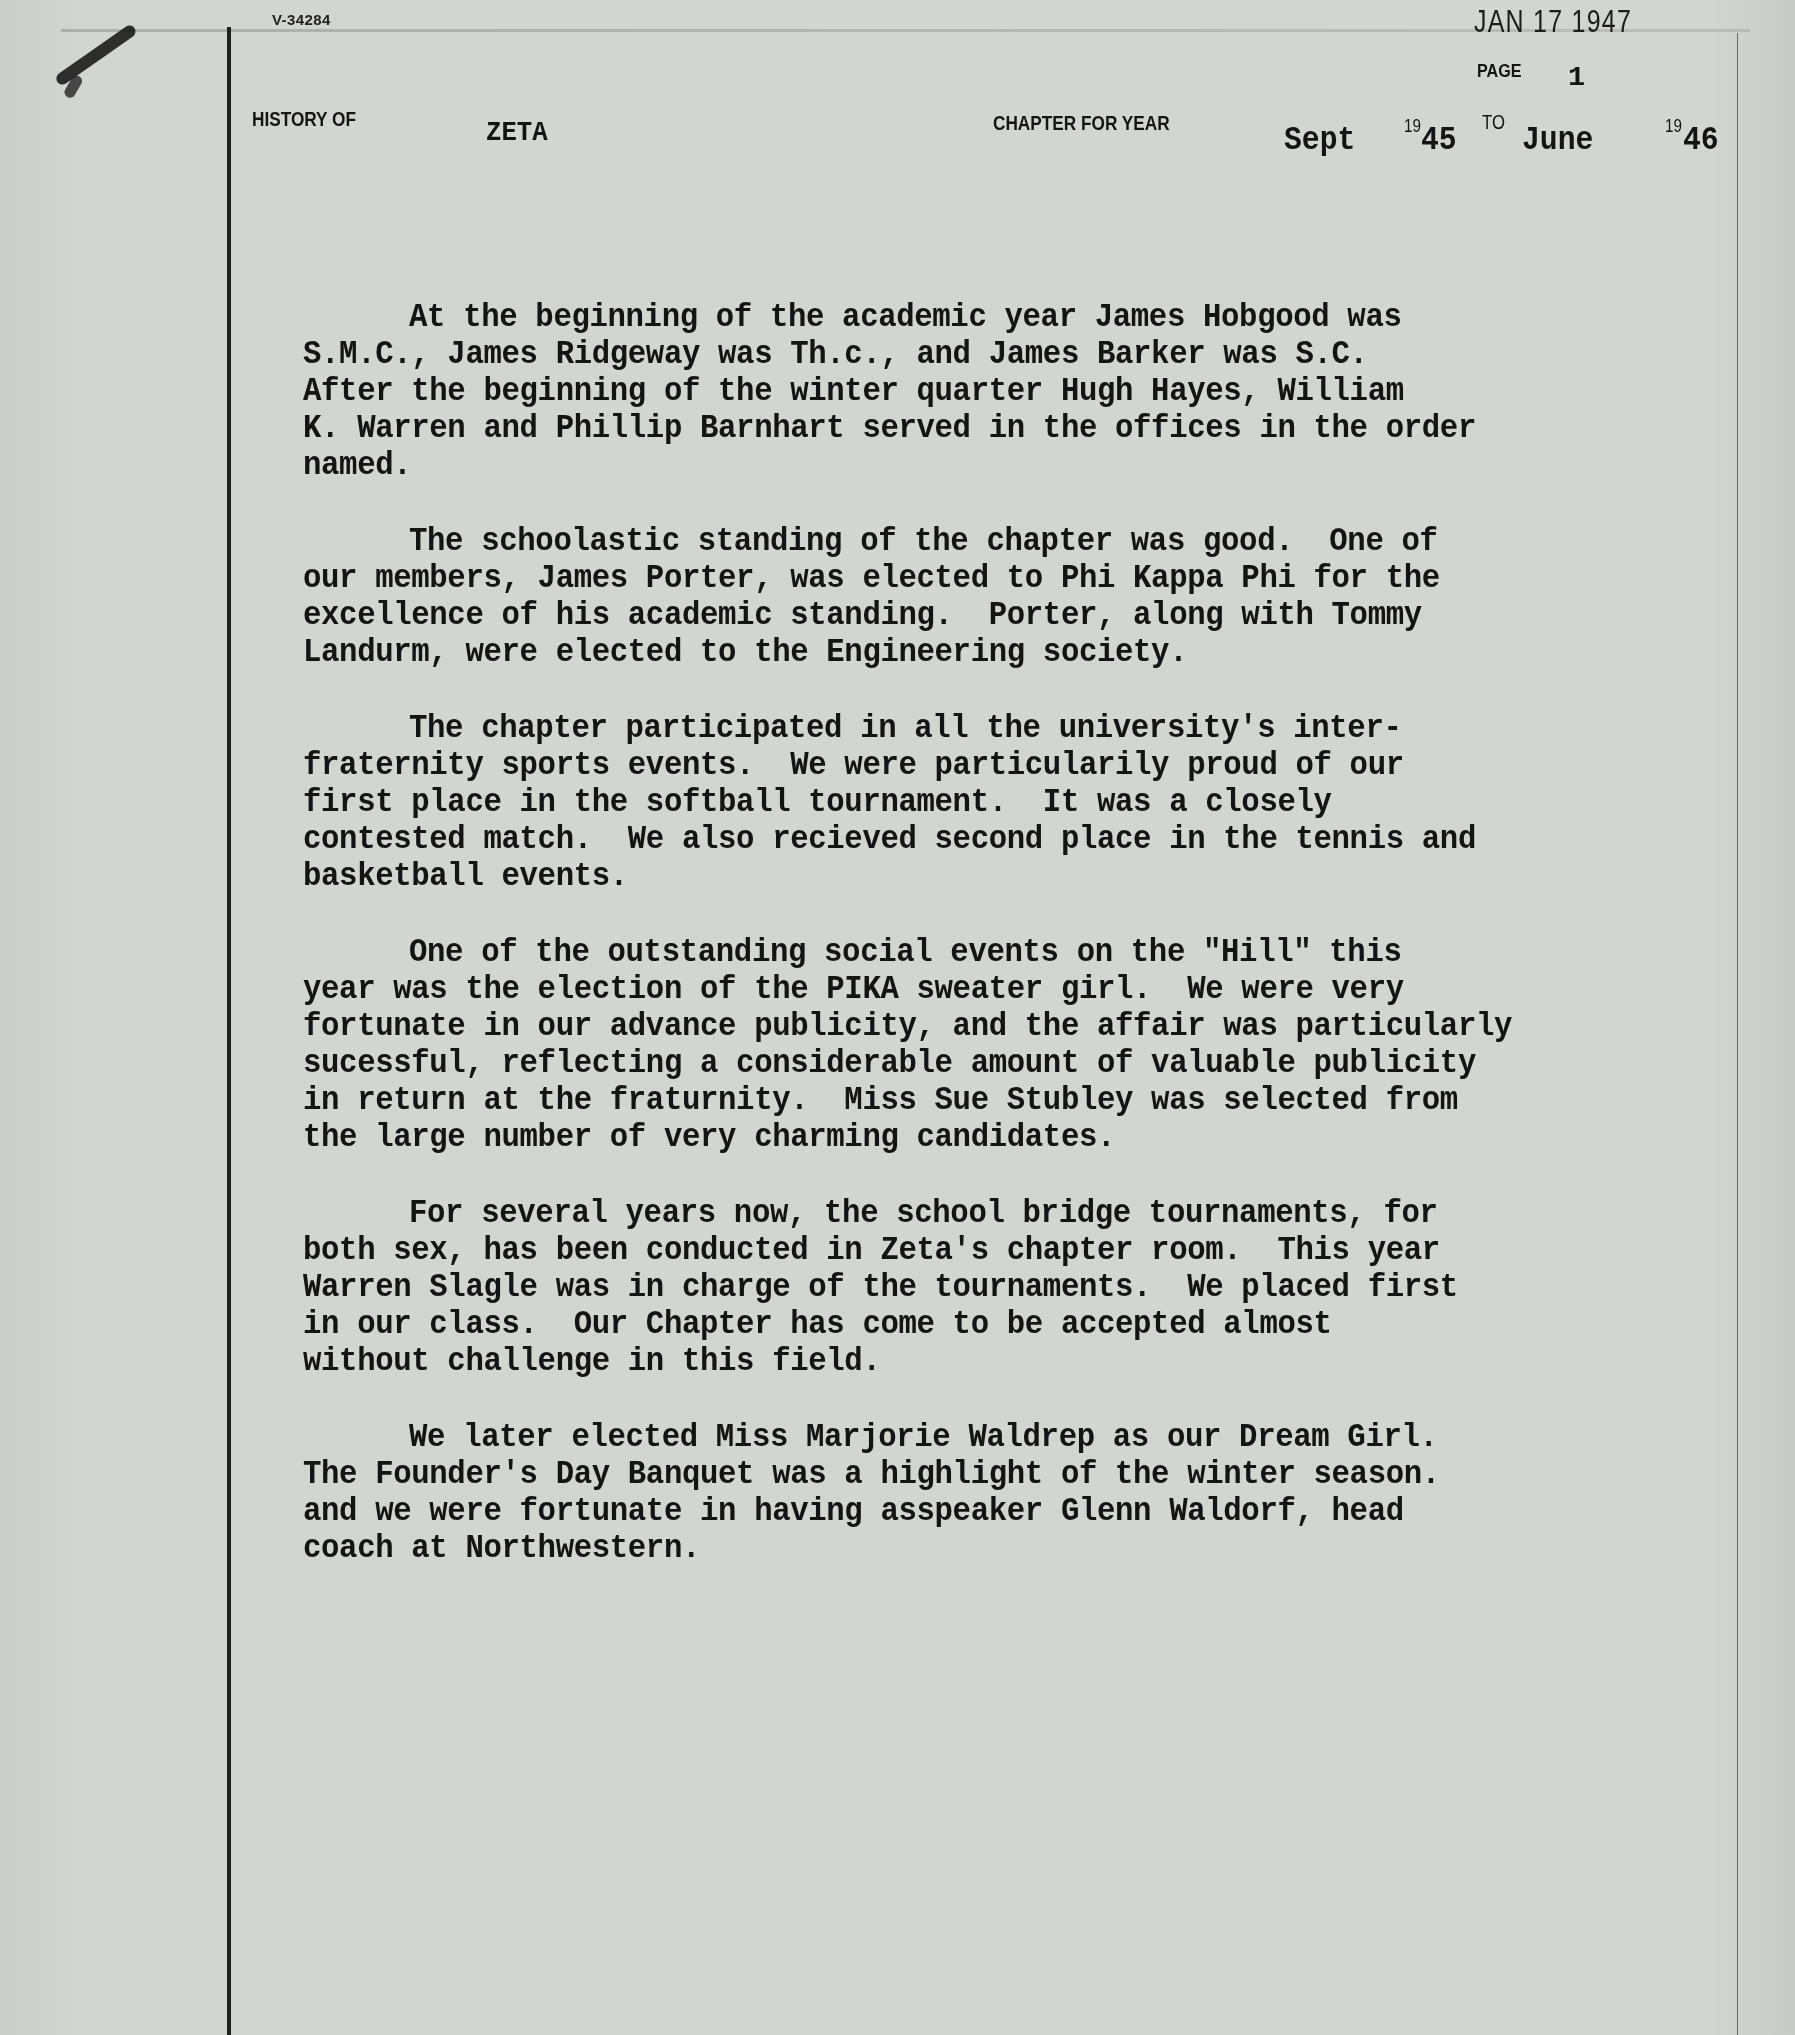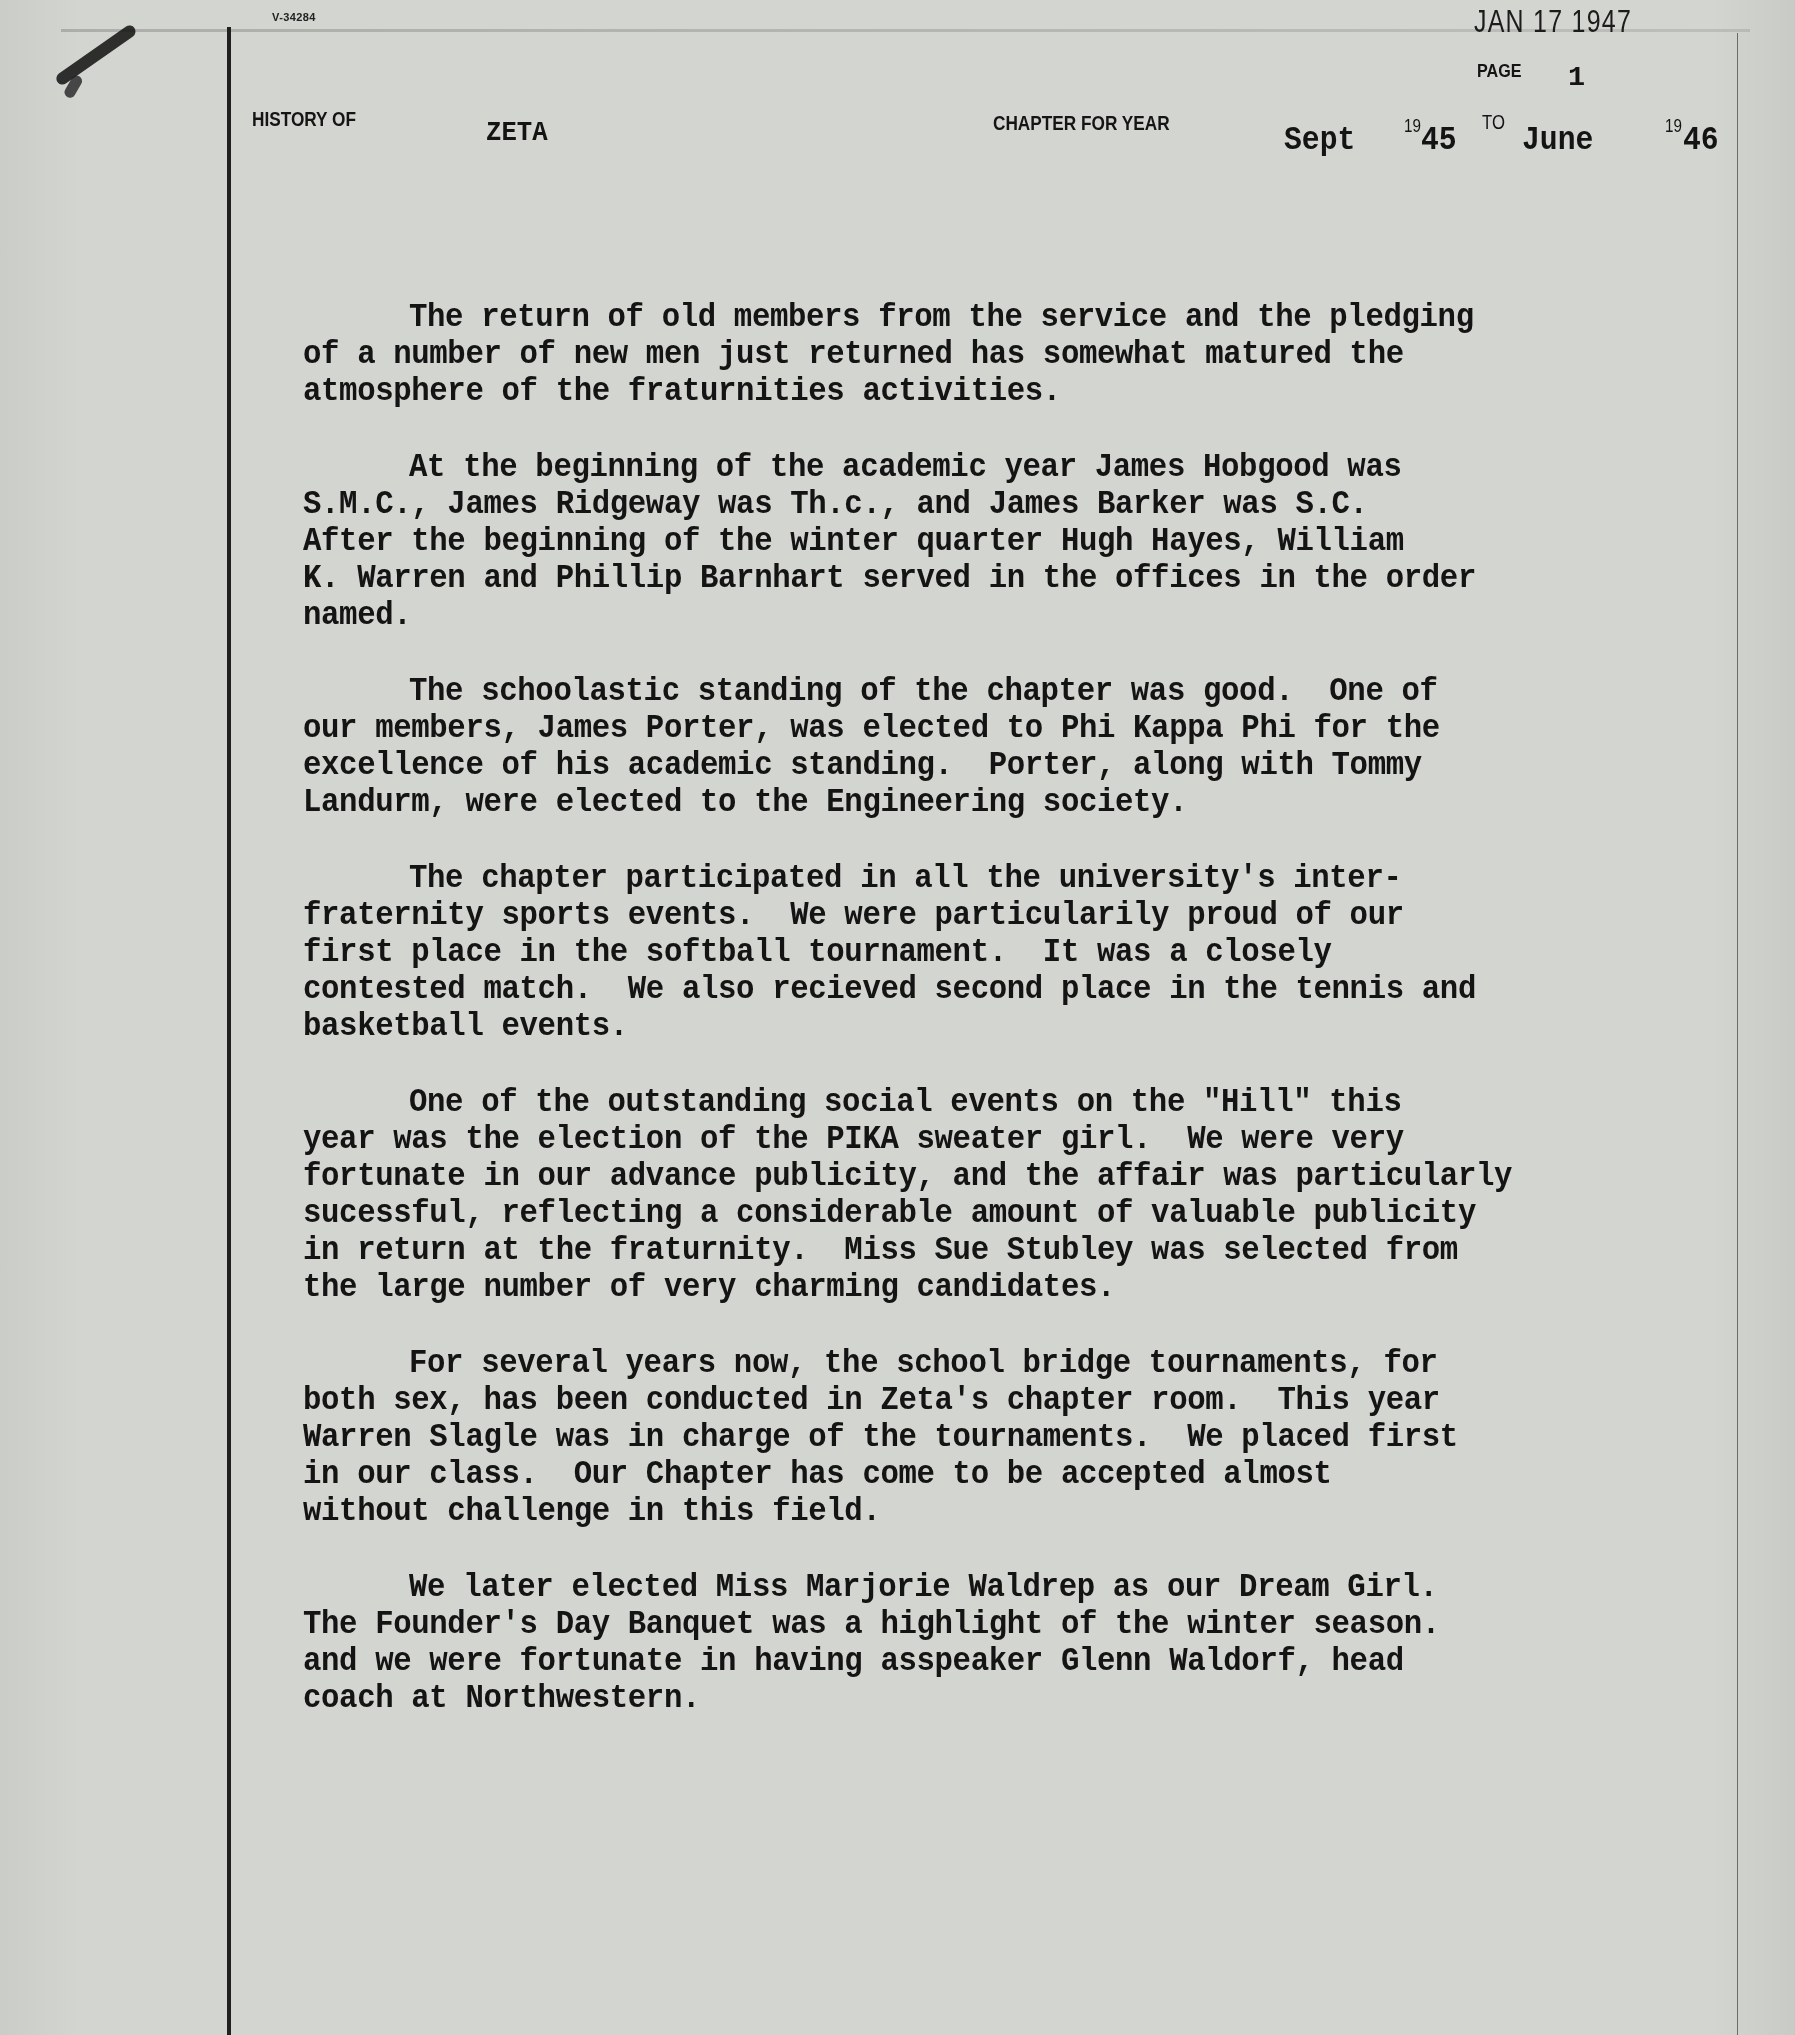--- a/index.html
+++ b/index.html
@@ -46,21 +46,21 @@
     opacity: 0.85;
   }
   .smudge2 {
     position: absolute; left: 61px; top: 81px; width: 24.4px; height: 10.6px;
     background: #222; border-radius: 5.7px; transform: rotate(-60deg); opacity: 0.8;
   }
 
   .form-code {
     position: absolute; left: 272px; top: 11.4px;
     font-family: "Liberation Sans", sans-serif;
-    font-size: 11px; font-weight: bold; letter-spacing: 0.4px;
+    font-size: 15px; font-weight: bold; letter-spacing: 0.4px;
     color: #222;
   }
   .date-stamp {
     position: absolute; left: 1474px; top: 3.3px;
     font-family: "Liberation Sans", sans-serif;
     font-size: 32px; letter-spacing: 1.6px;
     transform: scaleX(0.78); transform-origin: left top;
     color: #1c1c1c;
   }
   .page-label {
@@ -154,25 +154,20 @@
     <div class="hdr-value start-year">45</div>
     <div class="to-label">TO</div>
     <div class="hdr-value end-month">June</div>
     <div class="end-year-prefix">19</div>
     <div class="hdr-value end-year">46</div>
   </div>
 
   <div class="body">
 
 
-    <div class="para">
-      <span class="line indent">The return of old members from the service and the pledging</span>
-      <span class="line">of a number of new men just returned has somewhat matured the</span>
-      <span class="line">atmosphere of the fraturnities activities.</span>
-    </div>
 
     <div class="para">
       <span class="line indent">At the beginning of the academic year James Hobgood was</span>
       <span class="line">S.M.C., James Ridgeway was Th.c., and James Barker was S.C.</span>
       <span class="line">After the beginning of the winter quarter Hugh Hayes, William</span>
       <span class="line">K. Warren and Phillip Barnhart served in the offices in the order</span>
       <span class="line">named.</span>
     </div>
 
     <div class="para">

